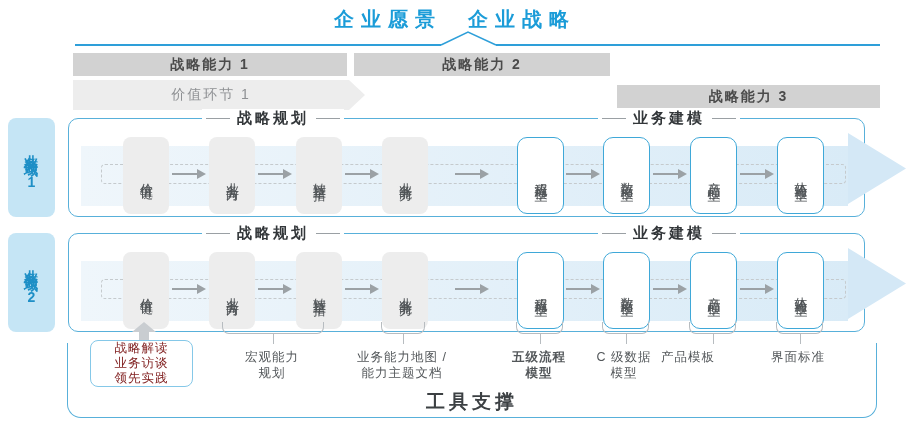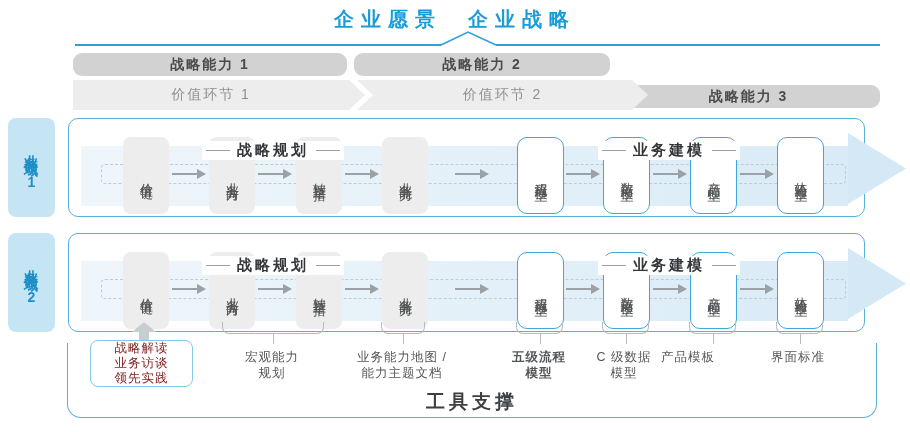--- a/index.html
+++ b/index.html
@@ -7,42 +7,42 @@
   body { font-family:"Liberation Sans","DejaVu Sans",sans-serif; }
   .stage { position:relative; width:910px; height:432px; background:#fff; overflow:hidden; }
 
   
   .hdr-title { position:absolute; top:6px; left:0; width:910px; display:flex; justify-content:center; gap:26px; }
   .hdr-title span { font-size:20px; font-weight:bold; color:#1b9cd8; letter-spacing:7px; }
   .hdr-line { position:absolute; top:44px; height:2px; background:#2e9fd9; }
   .hdr-caret { position:absolute; left:435px; top:28px; }
 
   
-  .capbar { position:absolute; top:53px; height:23px; background:#d2d2d2; display:flex; align-items:center; justify-content:center; font-size:14px; font-weight:600; color:#4b4b4b; letter-spacing:2px;border-radius:9px; }
+  .capbar { position:absolute; top:53px; height:23px; background:#d2d2d2; display:flex; align-items:center; justify-content:center; font-size:14px; font-weight:600; color:#4b4b4b; letter-spacing:2px; }
   .chev { position:absolute; top:80px; height:30px; background:#ededed; display:flex; align-items:center; justify-content:center; font-size:14px; color:#8e9093; letter-spacing:2px; }
   .chev.first { clip-path:polygon(0 0, calc(100% - 16px) 0, 100% 50%, calc(100% - 16px) 100%, 0 100%); padding-right:16px; }
   .chev.mid   { clip-path:polygon(0 0, calc(100% - 16px) 0, 100% 50%, calc(100% - 16px) 100%, 0 100%, 16px 50%); padding-left:16px; padding-right:16px; }
 
   
   .domain { position:absolute; left:8px; width:47px; height:99px; background:#c5e5f5; border-radius:8px; display:flex; align-items:center; justify-content:center; }
   .domain span { writing-mode:vertical-rl; text-orientation:upright; font-size:14px; font-weight:bold; color:#1e8fc6; letter-spacing:3px; }
 
   
   .lane { position:absolute; left:68px; width:797px; height:99px; border:1px solid #58b0da; border-radius:10px; background:#fff; }
   .band { position:absolute; left:12px; top:27px; width:767px; height:60px; background:linear-gradient(to right,#eff6fb,#d9ebf7); }
   .band-head { position:absolute; left:779px; top:14px; width:58px; height:71px; background:#d4e8f6; clip-path:polygon(0 0,100% 50%,0 100%); }
   .dashed-strip { position:absolute; left:32px; top:45px; width:745px; height:20px; border:1px dashed #c5cacd; border-radius:4px; }
   .gbox, .bbox { position:absolute; top:18px; height:77px; display:flex; align-items:center; justify-content:center; }
   .gbox { width:46px; background:#ededed; border-radius:8px; }
   .bbox { width:47px; background:#fff; border:1.5px solid #3fa8d8; border-radius:10px; }
   .gbox span, .bbox span { writing-mode:vertical-rl; text-orientation:upright; font-size:13px; font-weight:500; color:#4f5356; letter-spacing:2px; }
   .harrow { position:absolute; top:50px; width:34px; height:10px; }
   .harrow .hline { position:absolute; left:0; top:4px; width:26px; height:2px; background:#9ba1a5; }
   .harrow .hhead { position:absolute; right:0; top:0; width:0; height:0; border-top:5px solid transparent; border-bottom:5px solid transparent; border-left:9px solid #9ba1a5; }
-  .row-title { position:absolute; top:-10px; transform:translateX(-50%); display:flex; align-items:center; gap:7px; background:#fff; padding:0 4px;margin-top:32px; }
+  .row-title { position:absolute; top:-10px; transform:translateX(-50%); display:flex; align-items:center; gap:7px; background:#fff; padding:0 4px; }
   .row-title .ttext { font-size:15px; font-weight:bold; color:#33373a; letter-spacing:3px; white-space:nowrap; }
   .row-title .tdash { width:24px; height:1px; background:#9aa0a4; }
 
   
   .tool-box { position:absolute; left:67px; top:343px; width:810px; height:75px; border-left:1px solid #58b0da; border-right:1px solid #58b0da; border-bottom:1px solid #58b0da; border-radius:0 0 14px 14px; }
   .tool-label { position:absolute; left:472px; top:389px; transform:translateX(-50%); font-size:19px; font-weight:bold; color:#3c4043; letter-spacing:4px; }
 
   
   .note-box { position:absolute; left:90px; top:340px; width:103px; height:47px; background:#fff; border:1px solid #85c8e8; border-radius:8px; display:flex; flex-direction:column; align-items:center; justify-content:center; }
   .note-box div { font-size:12.5px; color:#7f1d1d; line-height:15px; letter-spacing:1px; }
@@ -73,23 +73,20 @@
   <div class="capbar" style="left:354px; width:256px;">
       <span>战略能力 2</span>
     </div>
   <div class="capbar" style="left:617px; width:263px;margin-top:32px;">
       <span>战略能力 3</span>
     </div>
 
   <div class="chev first" style="left:73px; width:292px;">
       <span>价值环节 1</span>
     </div>
-  <div class="chev mid" style="left:357px; width:291px;">
-      <span>价值环节 2</span>
-    </div>
 
   <div class="domain" style="top:118px;">
       <span>业务领域 1</span>
     </div>
   <div class="domain" style="top:233px;">
       <span>业务领域 2</span>
     </div>
 
   <div class="lane" style="top:118px;">
     <div class="band"></div>

